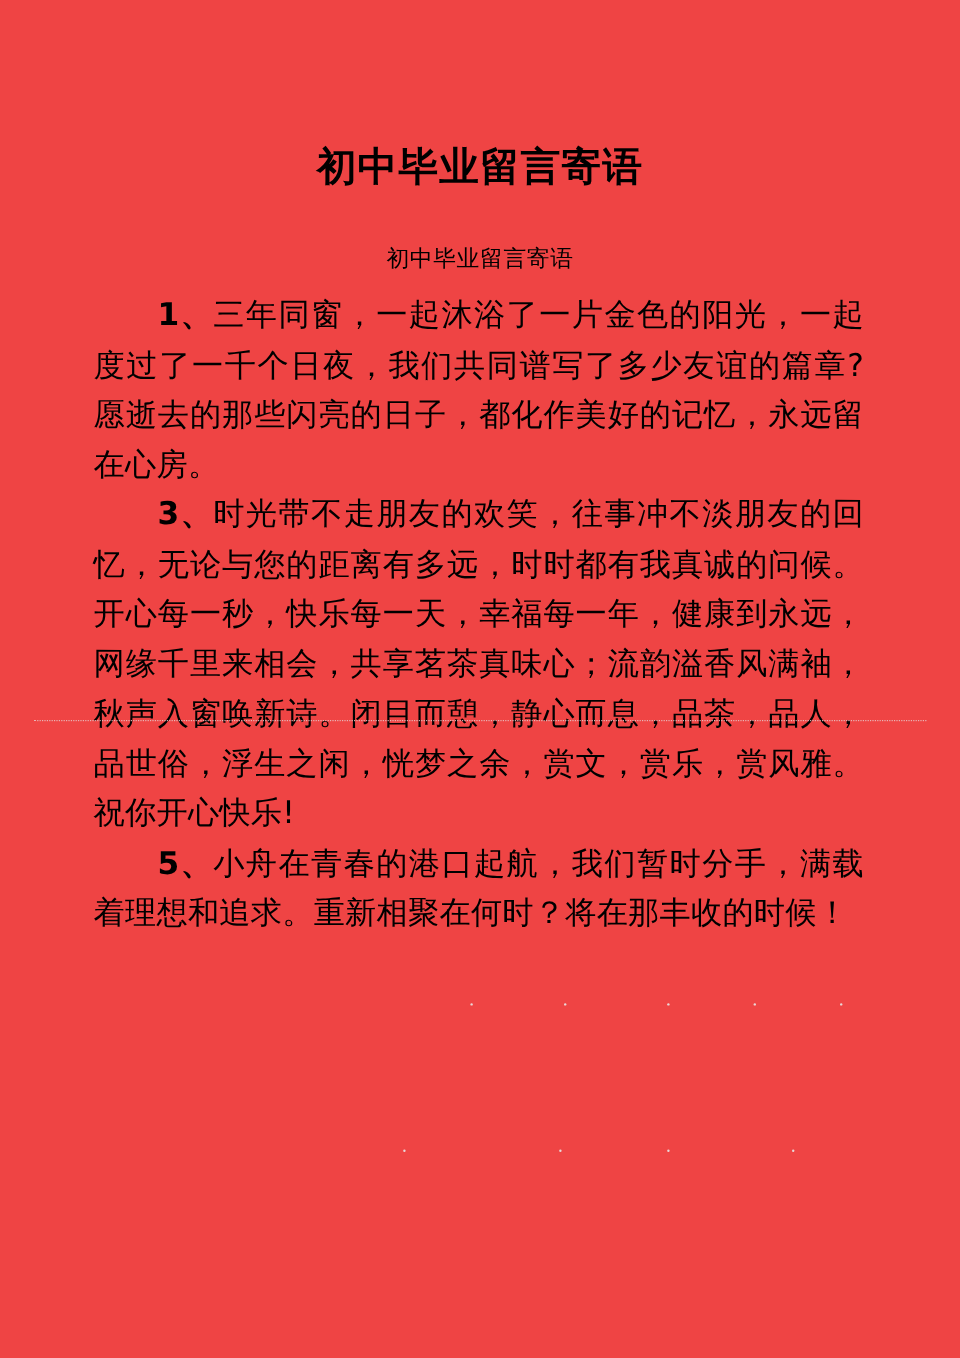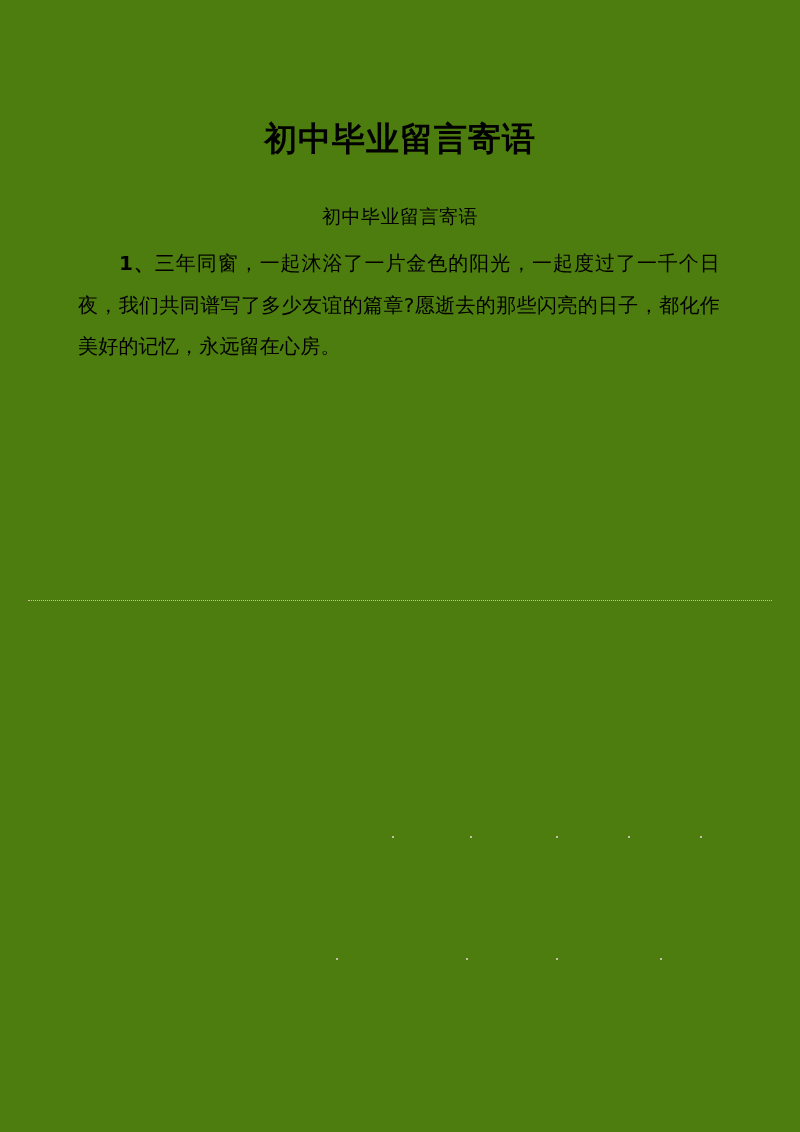--- a/index.html
+++ b/index.html
@@ -16,21 +16,21 @@
     color: #000000;
     -webkit-font-smoothing: none;
   }
 
   .page {
     position: absolute;
     left: 0;
     top: 0;
     width: 800px;
     height: 1132px;
-    background: #4d7c0f;
+    background: #ef4444;
   }
 
   .doc-title {
     position: absolute;
     left: 0;
     top: 95px;
     width: 800px;
     text-align: center;
     font-size: 33px;
     font-weight: bold;
@@ -53,21 +53,21 @@
   }
 
   .body-block {
     position: absolute;
     left: 78px;
     top: 243px;
     width: 642px;
   }
 
   .para {
-    font-size: 20px;
+    font-size: 26px;
     line-height: 41.5px;
     text-align: justify;
     text-justify: inter-character;
     text-indent: 2.05em;
     margin: 0 0 0 0;
     letter-spacing: 0.2px;
     font-family: "DejaVu Sans", "Liberation Sans", sans-serif;
     word-break: break-all;
   }
 
@@ -111,22 +111,28 @@
 
   <div class="doc-subtitle">初中毕业留言寄语</div>
 
   <div class="body-block">
 
     <p class="para">
       <span class="num">1、</span><span>三年同窗，一起沐浴了一片金色的阳光，一起度过了一千个日夜，我们共同谱写了多少友谊的篇章?愿逝去的那些闪亮的日子，都化作美好的记忆，永远留在心房。</span>
     </p>
 
 
+    <p class="para">
+      <span class="num">3、</span><span>时光带不走朋友的欢笑，往事冲不淡朋友的回忆，无论与您的距离有多远，时时都有我真诚的问候。开心每一秒，快乐每一天，幸福每一年，健康到永远，网缘千里来相会，共享茗茶真味心；流韵溢香风满袖，秋声入窗唤新诗。闭目而憩，静心而息，品茶，品人，品世俗，浮生之闲，恍梦之余，赏文，赏乐，赏风雅。祝你开心快乐!</span>
+    </p>
 
 
+    <p class="para">
+      <span class="num">5、</span><span>小舟在青春的港口起航，我们暂时分手，满载着理想和追求。重新相聚在何时？将在那丰收的时候！</span>
+    </p>
 
   </div>
 
   <div class="page-break-line"></div>
 
   <div class="speckle-row" style="top:836px;">
     <span style="left:392px;"></span>
     <span style="left:470px;"></span>
     <span style="left:556px;"></span>
     <span style="left:628px;"></span>

